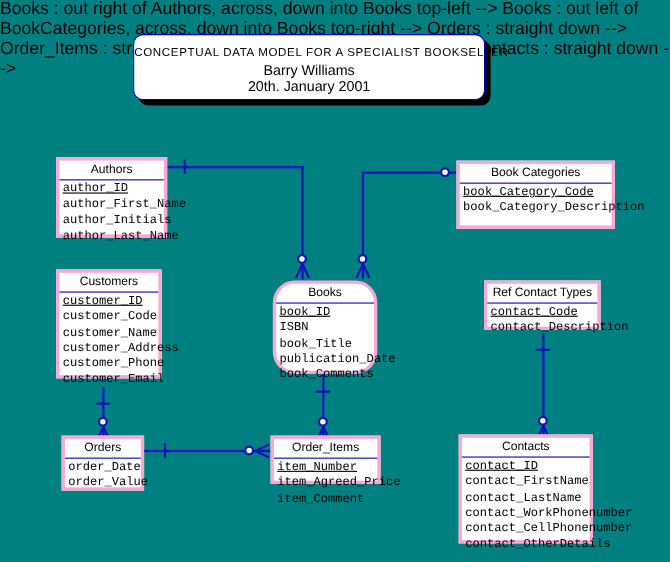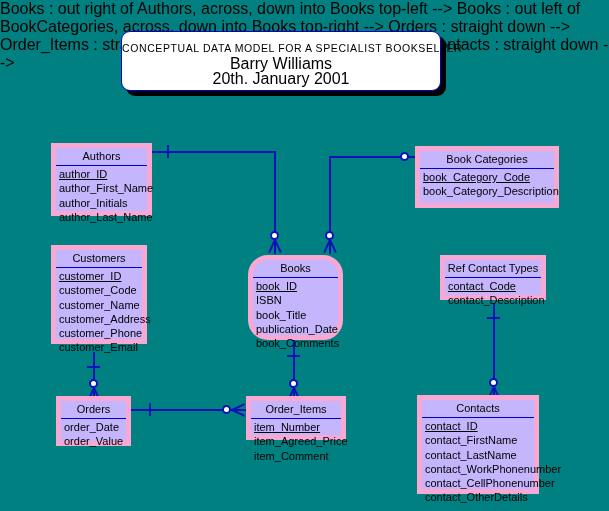--- a/index.html
+++ b/index.html
@@ -30,45 +30,46 @@
     padding-top: 9px;
   }
   .title-line1 {
     font-size: 10.5px;
     letter-spacing: 0.6px;
     color: #000000;
     white-space: nowrap;
     line-height: 15px;
   }
   .title-line2, .title-line3 {
-    font-size: 16px;
+    font-size: 13px;
     color: #000000;
     white-space: nowrap;
     line-height: 15px;
   }
   
   .entity {
     position: absolute;
-    background: #c4b5fd;
-    border: 5px solid #f9a8d4;
+    background: #ffffff;
+    border: 3px solid #f9a8d4;
     box-sizing: border-box;
     z-index: 5;
   }
   .entity-name {
     text-align: center;
     font-size: 11px;
     color: #000000;
     line-height: 17px;
     height: 17px;
     border-bottom: 1px solid #0000cc;
     white-space: nowrap;
     overflow: hidden;
   }
   .attr-list {
     padding: 1px 0 2px 3px;
+    font-family: Liberation Mono, monospace;
   }
   .attr {
     font-size: 11px;
     color: #000000;
     line-height: 14.3px;
     white-space: nowrap;
   }
   .attr.pk {
     text-decoration: underline;
   }

